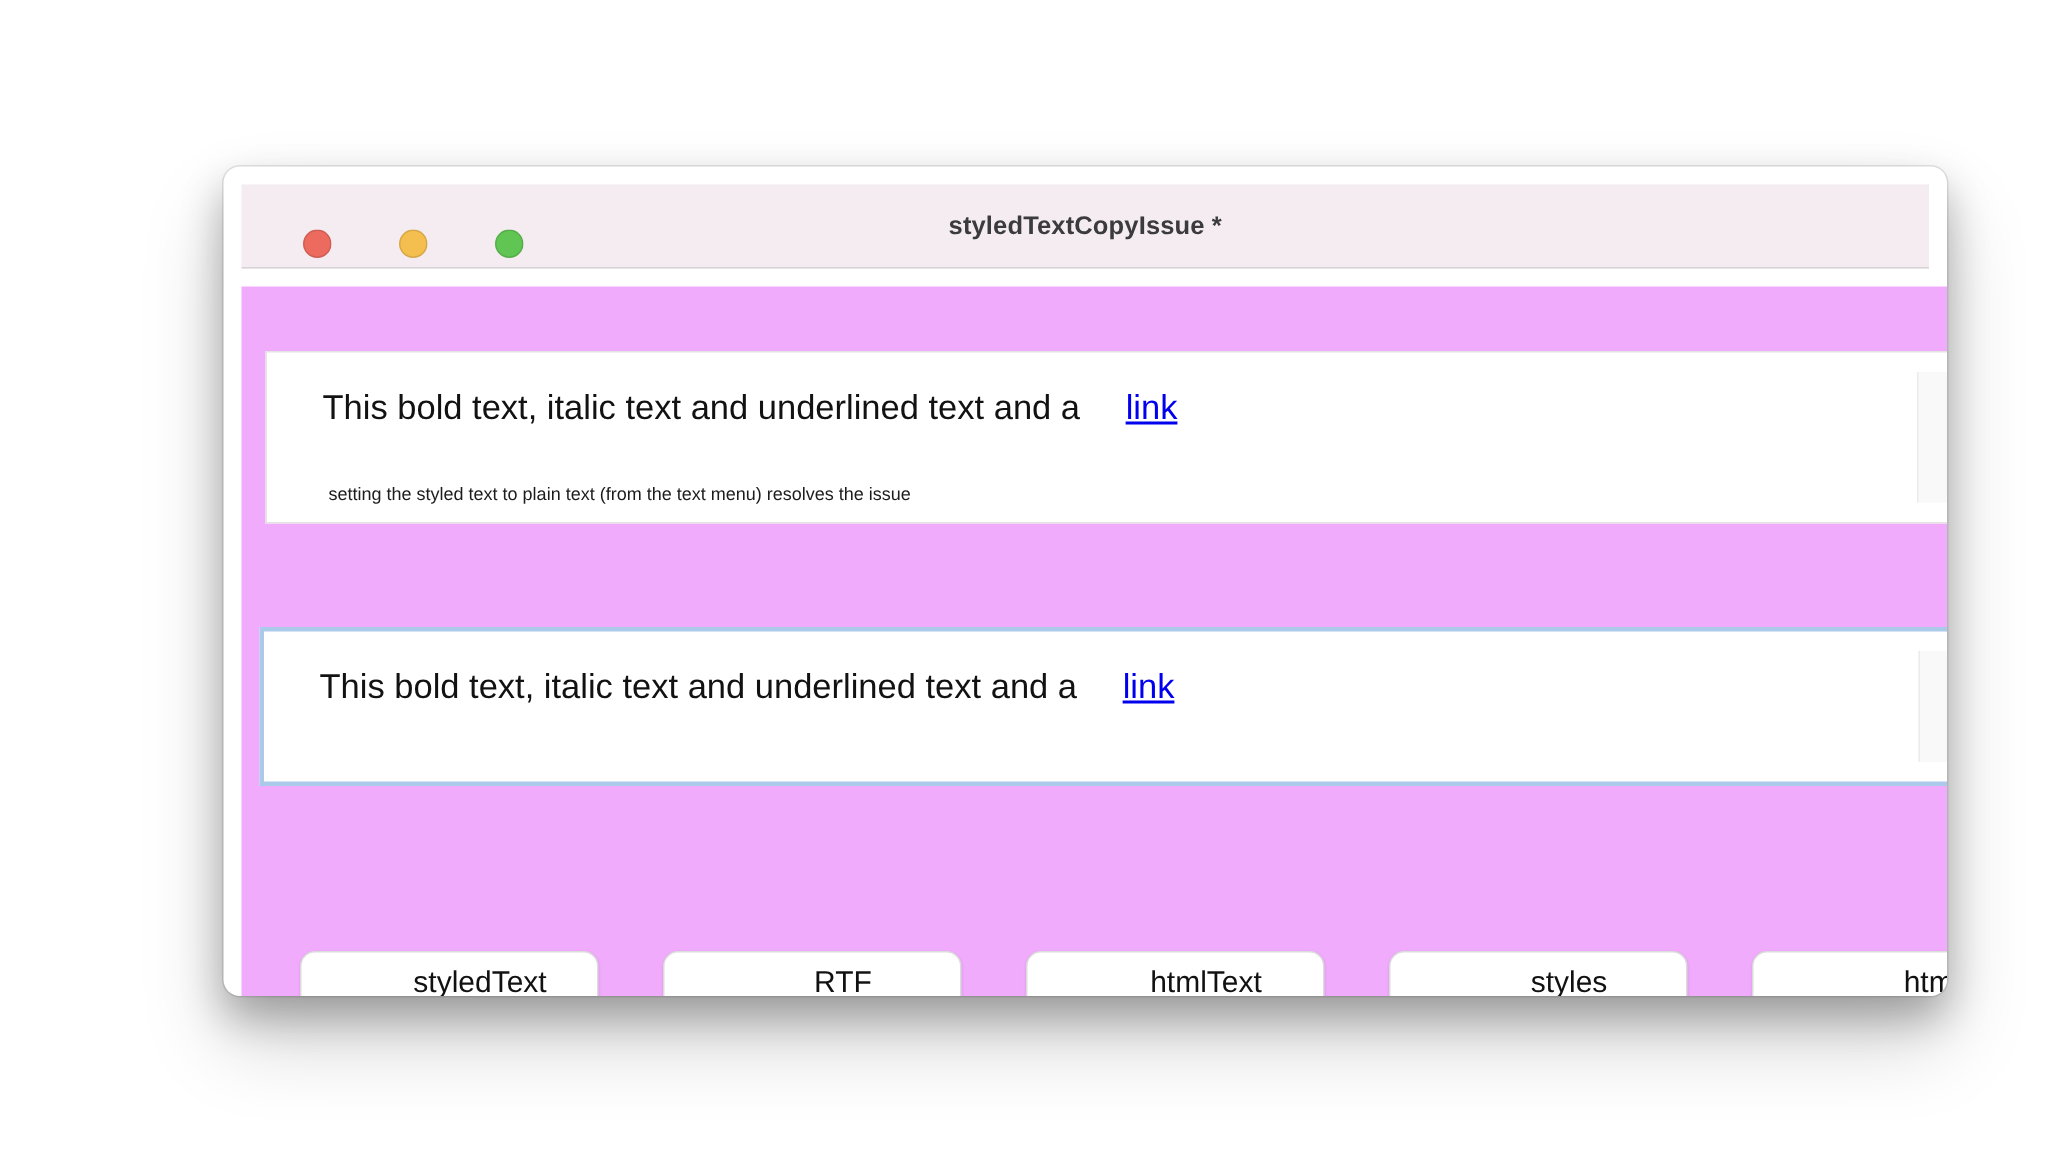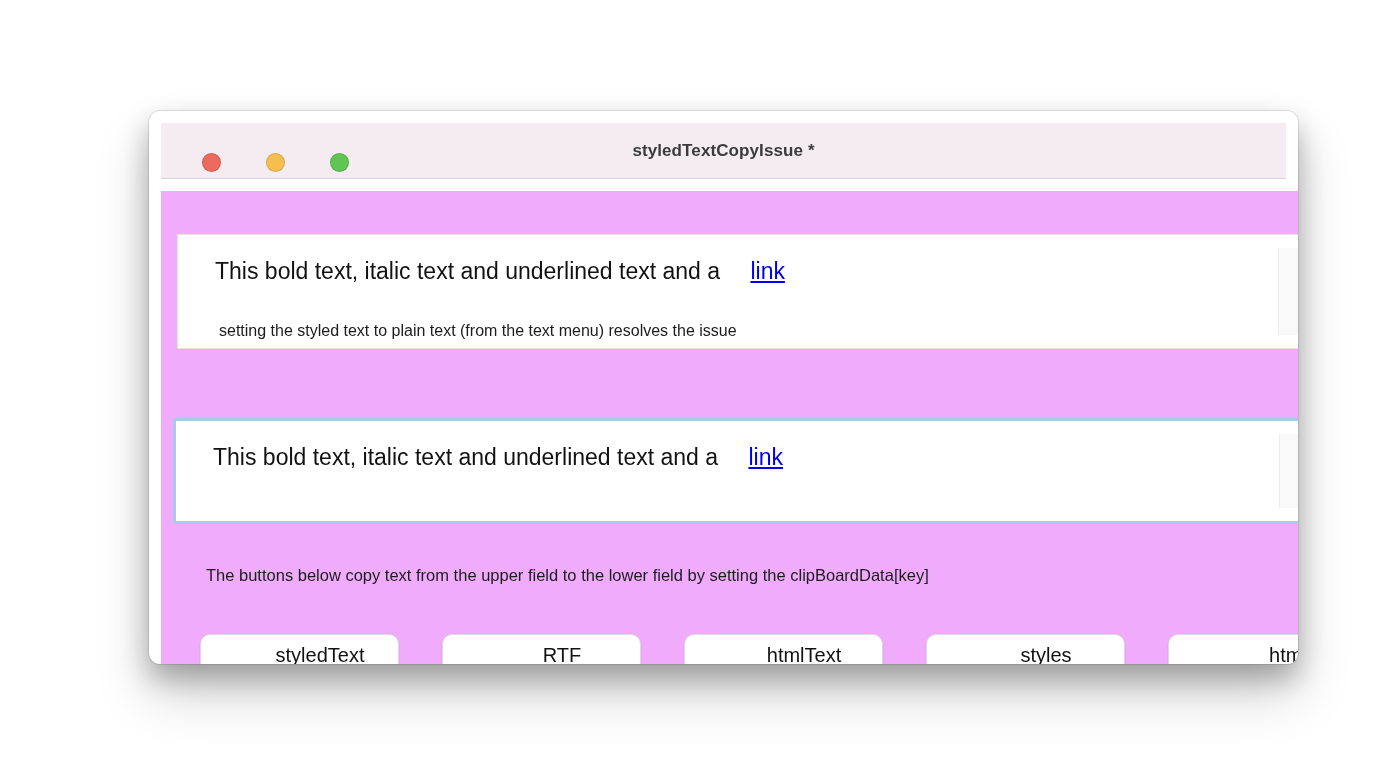--- a/index.html
+++ b/index.html
@@ -75,21 +75,21 @@
     white-space: nowrap;
   }
   .field-link {
     color: #0000ee;
     text-decoration: underline;
     cursor: pointer;
   }
   .field-line2 {
     margin-top: 37px;
     padding-left: 29px;
-    font-size: 16px;
+    font-size: 12px;
     color: #1c1c1c;
     white-space: nowrap;
   }
 
   .scroll-track {
     position: absolute;
     top: 1px; bottom: 1px; right: 2px;
     width: 26px;
     background: #f9f9f9;
     border-left: 1px solid #ebebeb;
@@ -143,21 +143,20 @@
       <div class="field-line1"><span>This bold text, italic text and underlined text and a </span><span class="field-link">link</span></div>
       <div class="field-line2">setting the styled text to plain text (from the text menu) resolves the issue</div>
       <div class="scroll-track"></div>
     </div>
 
     <div class="textfield lower">
       <div class="field-line1"><span>This bold text, italic text and underlined text and a </span><span class="field-link">link</span></div>
       <div class="scroll-track"></div>
     </div>
 
-    <div class="caption">The buttons below copy text from the upper field to the lower field by setting the clipBoardData[key]</div>
 
     <div class="button-row">
       <button class="copy-button">styledText</button>
       <button class="copy-button">RTF</button>
       <button class="copy-button">htmlText</button>
       <button class="copy-button">styles</button>
       <button class="copy-button">html</button>
     </div>
 
   </div>

